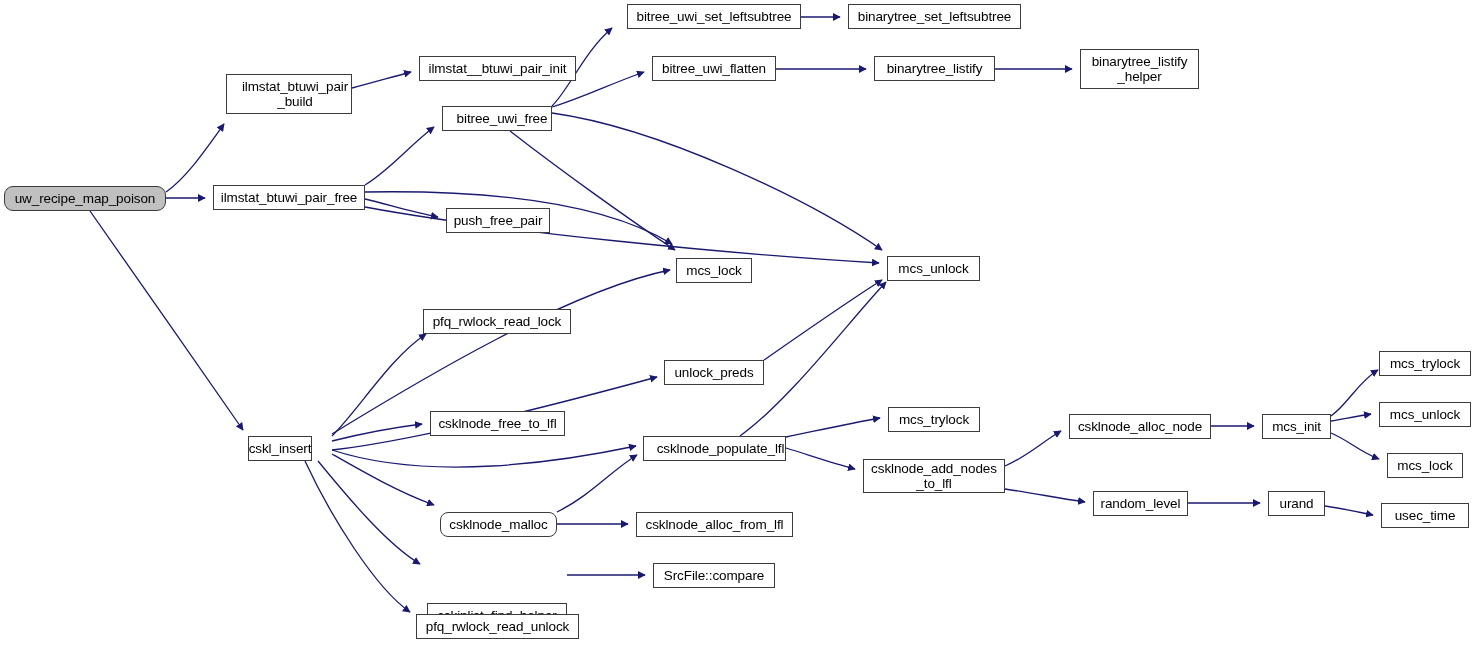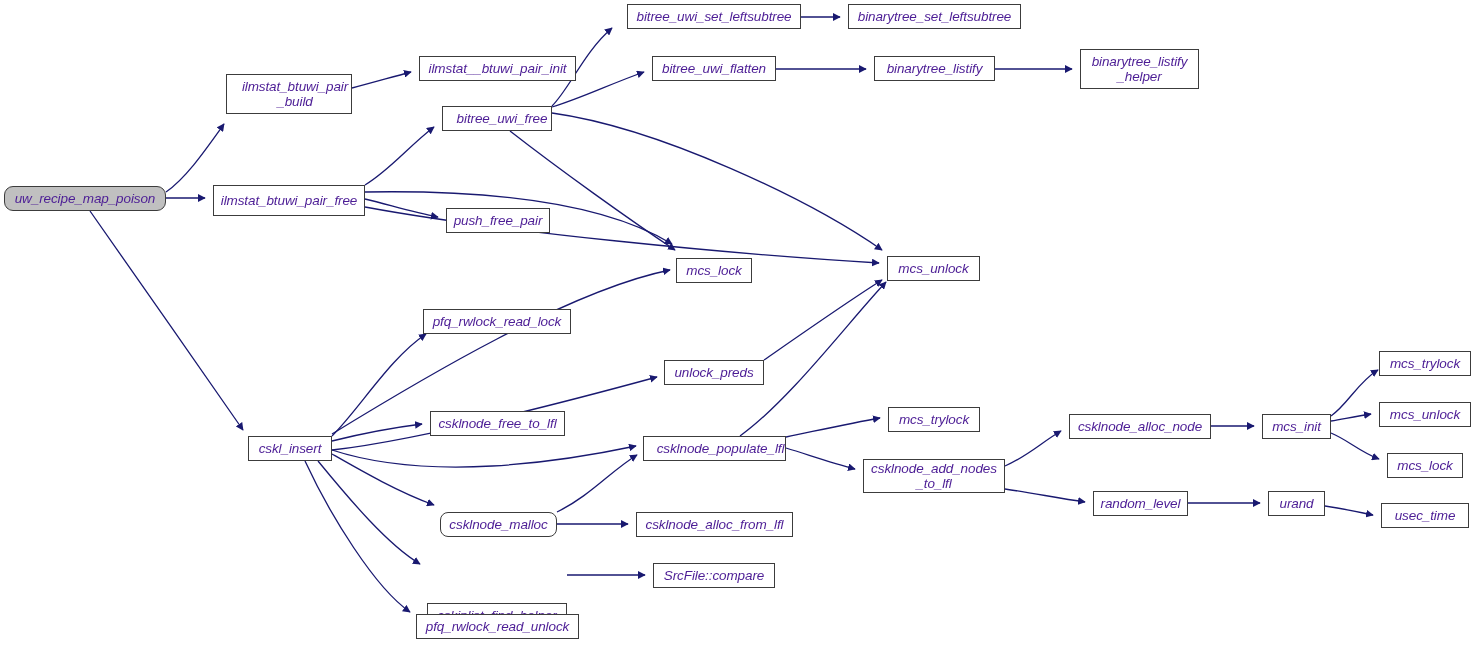--- a/index.html
+++ b/index.html
@@ -23,31 +23,30 @@
     top: 0;
     width: 1477px;
     height: 645px;
     pointer-events: none;
   }
   .node {
     position: absolute;
     box-sizing: border-box;
     border: 1px solid #3c3c3c;
     background: #ffffff;
-    color: #4c1d95;
+    color: #000000;
     font-size: 13.5px;
     line-height: 15px;
     display: flex;
     align-items: center;
     justify-content: center;
     text-align: center;
     white-space: pre-line;
     letter-spacing: -0.1px;
     z-index: 5;
-    font-style: italic;
   }
   .node.highlight {
     background: #c0c0c0;
   }
 </style>
 </head>
 <body>
 
 <div id="graph-root">
   <svg id="edge-layer" viewBox="0 0 1477 645">
@@ -94,33 +93,33 @@
         <path d="M1331,416 C1348,404 1358,382 1378,370" fill="none" stroke="#191970" stroke-width="1.3" marker-end="url(#arrow)"></path>
         <path d="M1331,421 C1348,418 1358,416 1371,414" fill="none" stroke="#191970" stroke-width="1.3" marker-end="url(#arrow)"></path>
         <path d="M1331,433 C1348,440 1360,452 1379,459" fill="none" stroke="#191970" stroke-width="1.3" marker-end="url(#arrow)"></path>
         <path d="M1325,506 C1345,509 1358,512 1373,515" fill="none" stroke="#191970" stroke-width="1.3" marker-end="url(#arrow)"></path>
       </g>
   </svg>
   <div id="nodes-group">
       <div class="node highlight" style="left: 4px; top: 186px; width: 162px; height: 25px; border-radius: 9px;">uw_recipe_map_poison</div>
       <div class="node" style="left: 226px; top: 74px; width: 126px; height: 40px; padding-left: 12px;">ilmstat_btuwi_pair
 _build</div>
-      <div class="node" style="left: 213px; top: 185px; width: 152px; height: 31px;">ilmstat_btuwi_pair_free</div>
+      <div class="node" style="left: 213px; top: 185px; width: 152px; height: 25px;">ilmstat_btuwi_pair_free</div>
       <div class="node" style="left: 419px; top: 56px; width: 157px; height: 25px;">ilmstat__btuwi_pair_init</div>
       <div class="node" style="left: 442px; top: 106px; width: 110px; height: 25px; padding-left: 10px;">bitree_uwi_free</div>
       <div class="node" style="left: 627px; top: 4px; width: 174px; height: 25px;">bitree_uwi_set_leftsubtree</div>
       <div class="node" style="left: 848px; top: 4px; width: 173px; height: 25px;">binarytree_set_leftsubtree</div>
       <div class="node" style="left: 652px; top: 56px; width: 124px; height: 25px;">bitree_uwi_flatten</div>
       <div class="node" style="left: 874px; top: 56px; width: 121px; height: 25px;">binarytree_listify</div>
       <div class="node" style="left: 1080px; top: 49px; width: 119px; height: 40px;">binarytree_listify
 _helper</div>
       <div class="node" style="left: 446px; top: 208px; width: 104px; height: 25px;">push_free_pair</div>
       <div class="node" style="left: 676px; top: 258px; width: 76px; height: 25px;">mcs_lock</div>
       <div class="node" style="left: 887px; top: 256px; width: 93px; height: 25px;">mcs_unlock</div>
-      <div class="node" style="left: 248px; top: 436px; width: 84px; height: 25px;">cskl_insert</div>
+      <div class="node" style="left: 248px; top: 436px; width: 64px; height: 25px;">cskl_insert</div>
       <div class="node" style="left: 423px; top: 309px; width: 148px; height: 25px;">pfq_rwlock_read_lock</div>
       <div class="node" style="left: 430px; top: 411px; width: 135px; height: 25px;">csklnode_free_to_lfl</div>
       <div class="node" style="left: 440px; top: 512px; width: 117px; height: 25px; border-radius: 8px;">csklnode_malloc</div>
       <div class="node" style="left: 427px; top: 563px; width: 140px; height: 25px; margin-top: 40px;">cskiplist_find_helper</div>
       <div class="node" style="left: 416px; top: 614px; width: 163px; height: 25px;">pfq_rwlock_read_unlock</div>
       <div class="node" style="left: 664px; top: 360px; width: 100px; height: 25px;">unlock_preds</div>
       <div class="node" style="left: 643px; top: 436px; width: 143px; height: 25px; padding-left: 12px;">csklnode_populate_lfl</div>
       <div class="node" style="left: 636px; top: 512px; width: 157px; height: 25px;">csklnode_alloc_from_lfl</div>
       <div class="node" style="left: 653px; top: 563px; width: 122px; height: 25px;">SrcFile::compare</div>
       <div class="node" style="left: 888px; top: 407px; width: 92px; height: 25px;">mcs_trylock</div>

